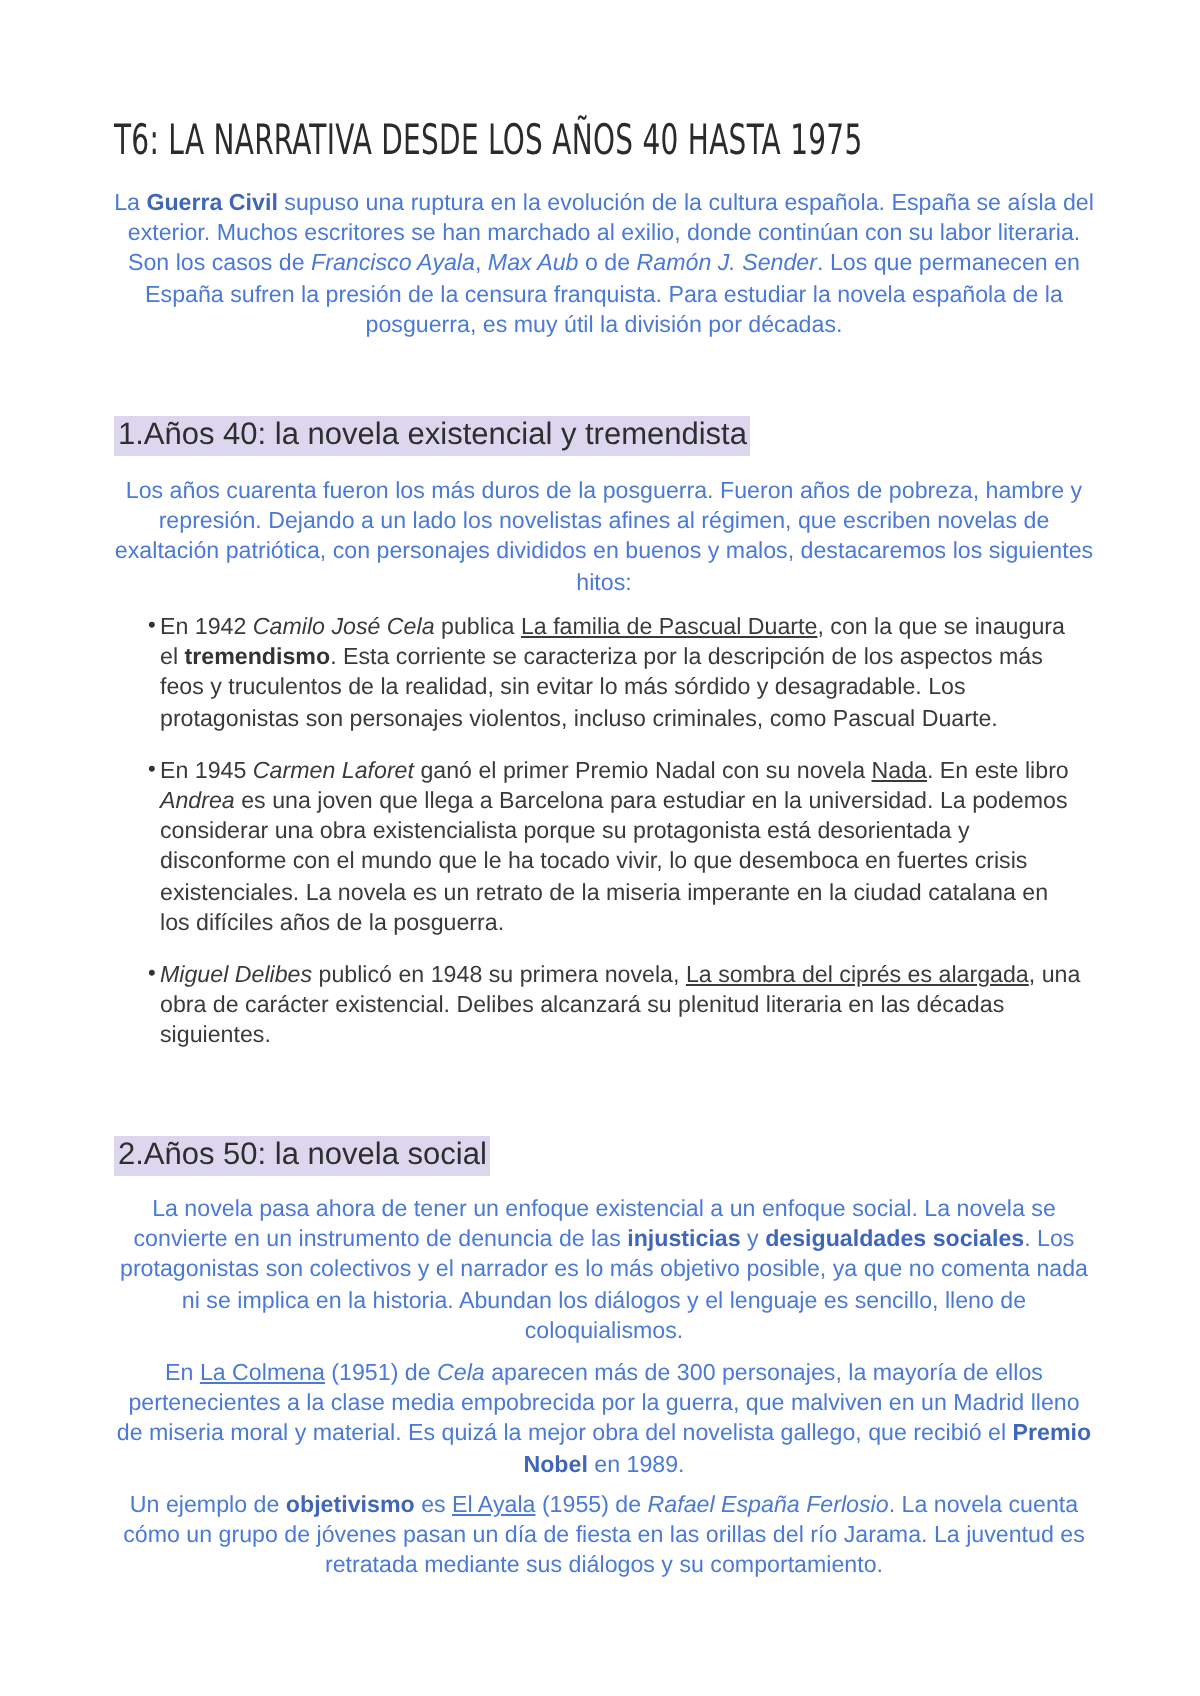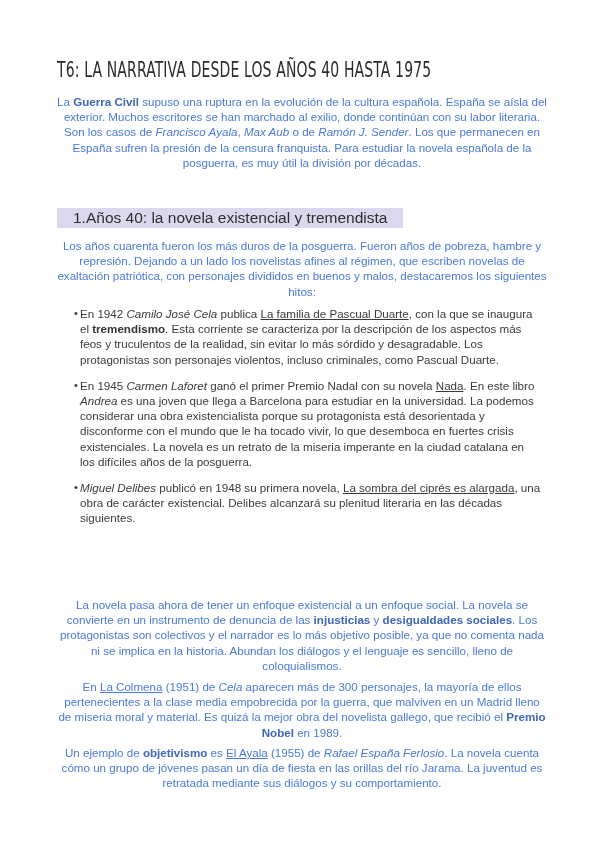--- a/index.html
+++ b/index.html
@@ -16,21 +16,21 @@
   .para {
     position: absolute; left: 57px; width: 490px; margin: 0;
     font-family: "Liberation Sans", sans-serif; font-size: 11.6px; line-height: 15.2px;
   }
   .para b { font-weight: bold; color: #3f66b8; }
   .para i { font-style: italic; }
   .para u { text-decoration: underline; }
   .heading {
     position: absolute; left: 57px; margin: 0;
     font-family: "Liberation Sans", sans-serif; font-size: 15.5px; font-weight: normal;
-    color: #2e2e2e; background: #dcd6ee; padding: 0 16px; line-height: 20px;
+    color: #2e2e2e; background: #dcd6ee; padding: 0 2px; line-height: 20px;
     white-space: nowrap;
   }
   ul.bullets { position: absolute; left: 62px; width: 480px; margin: 0; padding: 0; list-style: none; }
   ul.bullets li {
     position: relative; padding-left: 18px; margin: 0;
     font-family: "Liberation Sans", sans-serif; font-size: 11.6px; line-height: 15.2px; color: #3a3a3a;
   }
   ul.bullets li .dot { position: absolute; left: 12px; top: 0; font-size: 11px; color: #333; }
   ul.bullets li b { font-weight: bold; color: #333; }
   ul.bullets li u { text-decoration: underline; text-align: right; }
@@ -53,20 +53,21 @@
       <span class="dot">•</span><span>En 1942 </span><i>Camilo José Cela</i><span> publica </span><u>La familia de Pascual Duarte</u><span>, con la que se inaugura el </span><b>tremendismo</b><span>. Esta corriente se caracteriza por la descripción de los aspectos más feos y truculentos de la realidad, sin evitar lo más sórdido y desagradable. Los protagonistas son personajes violentos, incluso criminales, como Pascual Duarte.</span>
     </li>
     <li style="margin-bottom:11px;">
       <span class="dot">•</span><span>En 1945 </span><i>Carmen Laforet</i><span> ganó el primer Premio Nadal con su novela </span><u>Nada</u><span>. En este libro </span><i>Andrea</i><span> es una joven que llega a Barcelona para estudiar en la universidad. La podemos considerar una obra existencialista porque su protagonista está desorientada y disconforme con el mundo que le ha tocado vivir, lo que desemboca en fuertes crisis existenciales. La novela es un retrato de la miseria imperante en la ciudad catalana en los difíciles años de la posguerra.</span>
     </li>
     <li>
       <span class="dot">•</span><i>Miguel Delibes</i><span> publicó en 1948 su primera novela, </span><u>La sombra del ciprés es alargada</u><span>, una obra de carácter existencial. Delibes alcanzará su plenitud literaria en las décadas siguientes.</span>
     </li>
   </ul>
 
+  <h2 class="heading" style="top:568px;">2.Años 50: la novela social</h2>
 
   <p class="para blue" style="top:597px;"><span>La novela pasa ahora de tener un enfoque existencial a un enfoque social. La novela se convierte en un instrumento de denuncia de las </span><b>injusticias</b><span> y </span><b>desigualdades sociales</b><span>. Los protagonistas son colectivos y el narrador es lo más objetivo posible, ya que no comenta nada ni se implica en la historia. Abundan los diálogos y el lenguaje es sencillo, lleno de coloquialismos.</span></p>
 
   <p class="para blue" style="top:679px;"><span>En </span><u>La Colmena</u><span> (1951) de </span><i>Cela</i><span> aparecen más de 300 personajes, la mayoría de ellos pertenecientes a la clase media empobrecida por la guerra, que malviven en un Madrid lleno de miseria moral y material. Es quizá la mejor obra del novelista gallego, que recibió el </span><b>Premio Nobel</b><span> en 1989.</span></p>
 
   <p class="para blue" style="top:745px;"><span>Un ejemplo de </span><b>objetivismo</b><span> es </span><u>El Ayala</u><span> (1955) de </span><i>Rafael España Ferlosio</i><span>. La novela cuenta cómo un grupo de jóvenes pasan un día de fiesta en las orillas del río Jarama. La juventud es retratada mediante sus diálogos y su comportamiento.</span></p>
 
 </div>
 
 </body></html>

